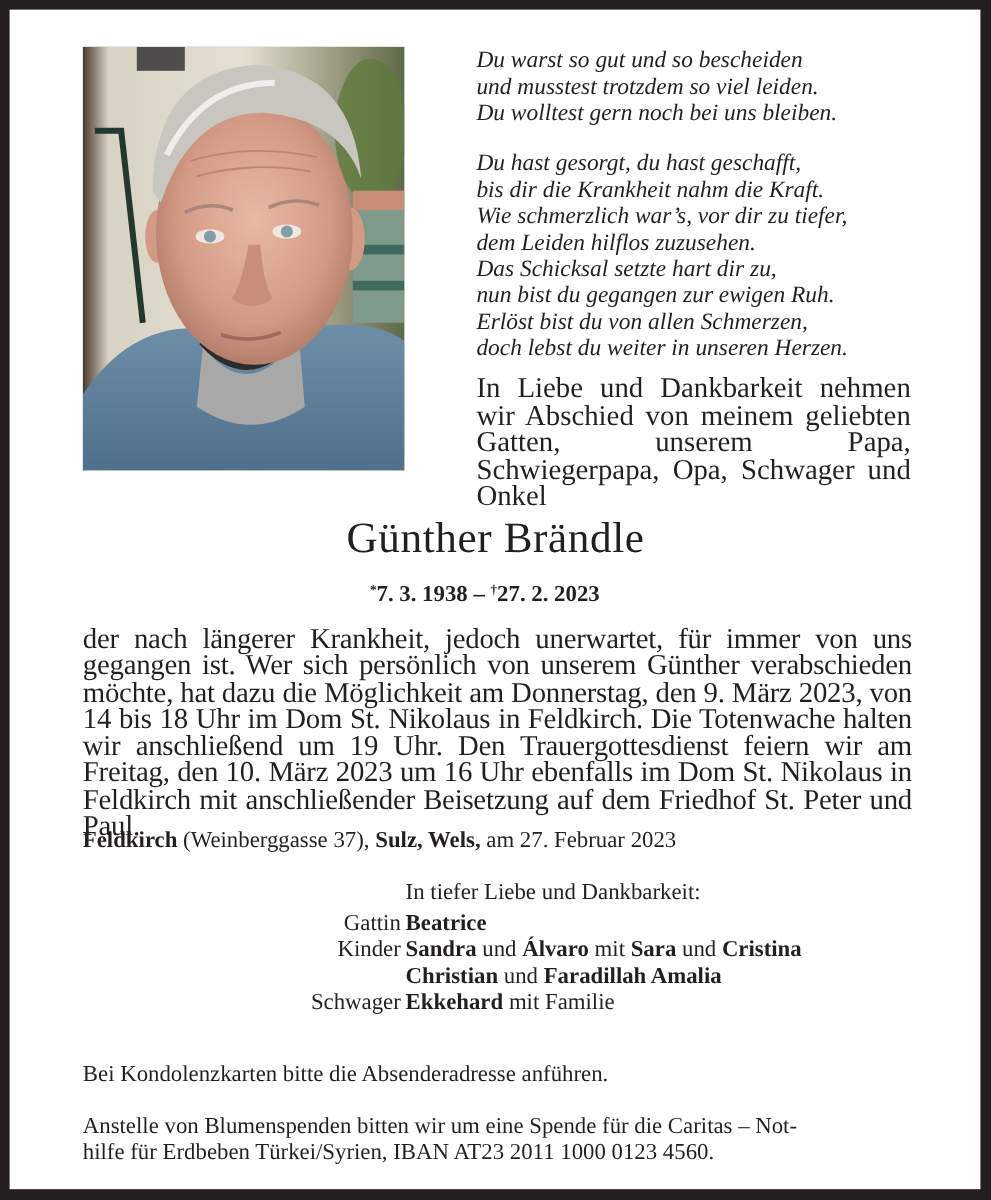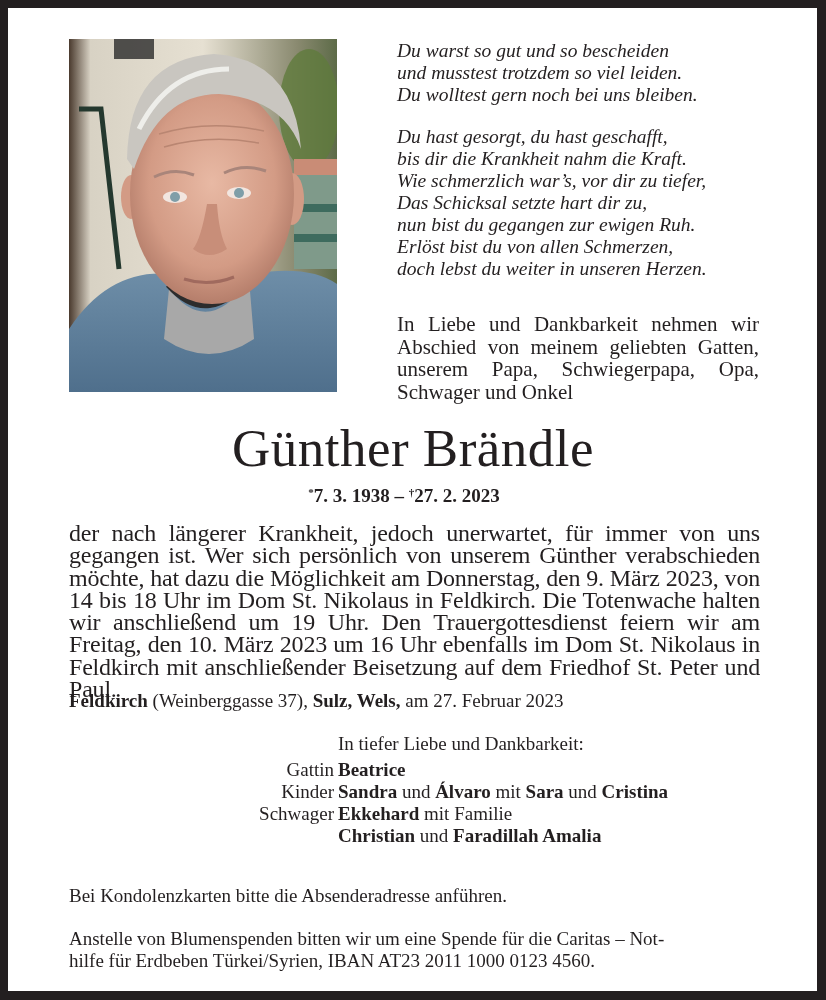--- a/index.html
+++ b/index.html
@@ -37,32 +37,32 @@
     white-space: nowrap;
   }
   .poem .stanza { margin: 0 0 20px 0; }
   .poem .line { display: block; }
 
   .farewell {
     position: absolute;
     left: 389px; top: 305px;
     width: 362px;
     font-family: "Liberation Serif", serif;
-    font-size: 21px;
+    font-size: 24px;
     line-height: 22.5px;
     text-align: justify;
   }
 
   .name {
     position: absolute;
     left: 0; top: 410px;
     width: 826px;
     text-align: center;
     font-family: "Liberation Serif", serif;
-    font-size: 53px;
+    font-size: 36px;
     line-height: 60px;
     letter-spacing: 0.5px;
     margin-left: -8px;
   }
   .dates {
     position: absolute;
     left: 0; top: 472px;
     width: 808px;
     text-align: center;
     font-family: "Liberation Serif", serif;
@@ -198,20 +198,21 @@
   <div class="poem">
     <div class="stanza">
       <span class="line">Du warst so gut und so bescheiden</span>
       <span class="line">und musstest trotzdem so viel leiden.</span>
       <span class="line">Du wolltest gern noch bei uns bleiben.</span>
     </div>
     <div class="stanza">
       <span class="line">Du hast gesorgt, du hast geschafft,</span>
       <span class="line">bis dir die Krankheit nahm die Kraft.</span>
       <span class="line">Wie schmerzlich war’s, vor dir zu tiefer,</span>
+      <span class="line">dem Leiden hilflos zuzusehen.</span>
       <span class="line">Das Schicksal setzte hart dir zu,</span>
       <span class="line">nun bist du gegangen zur ewigen Ruh.</span>
       <span class="line">Erlöst bist du von allen Schmerzen,</span>
       <span class="line">doch lebst du weiter in unseren Herzen.</span>
     </div>
   </div>
 
   <div class="farewell">In Liebe und Dankbarkeit nehmen wir Abschied von meinem geliebten Gatten, unserem Papa, Schwiegerpapa, Opa, Schwager und Onkel</div>
 
   <div class="name">Günther Brändle</div>
@@ -229,26 +230,26 @@
     <div id="family-rows">
         <div class="row">
           <span class="role">Gattin</span>
           <span class="names"><b>Beatrice</b></span>
         </div>
         <div class="row">
           <span class="role">Kinder</span>
           <span class="names"><b>Sandra</b><span> und </span><b>Álvaro</b><span> mit </span><b>Sara</b><span> und </span><b>Cristina</b></span>
         </div>
         <div class="row">
+          <span class="role"></span>
+          <span class="names"><b>Christian</b><span> und </span><b>Faradillah Amalia</b></span>
+        </div>
+        <div class="row">
           <span class="role">Schwager</span>
           <span class="names"><b>Ekkehard</b><span> mit Familie</span></span>
-        </div>
-        <div class="row">
-          <span class="role"></span>
-          <span class="names"><b>Christian</b><span> und </span><b>Faradillah Amalia</b></span>
         </div>
         <div class="row">
           <span class="role"></span>
         </div>
       </div>
   </div>
 
   <div class="note1">Bei Kondolenzkarten bitte die Absenderadresse anführen.</div>
 
   <div class="note2">

